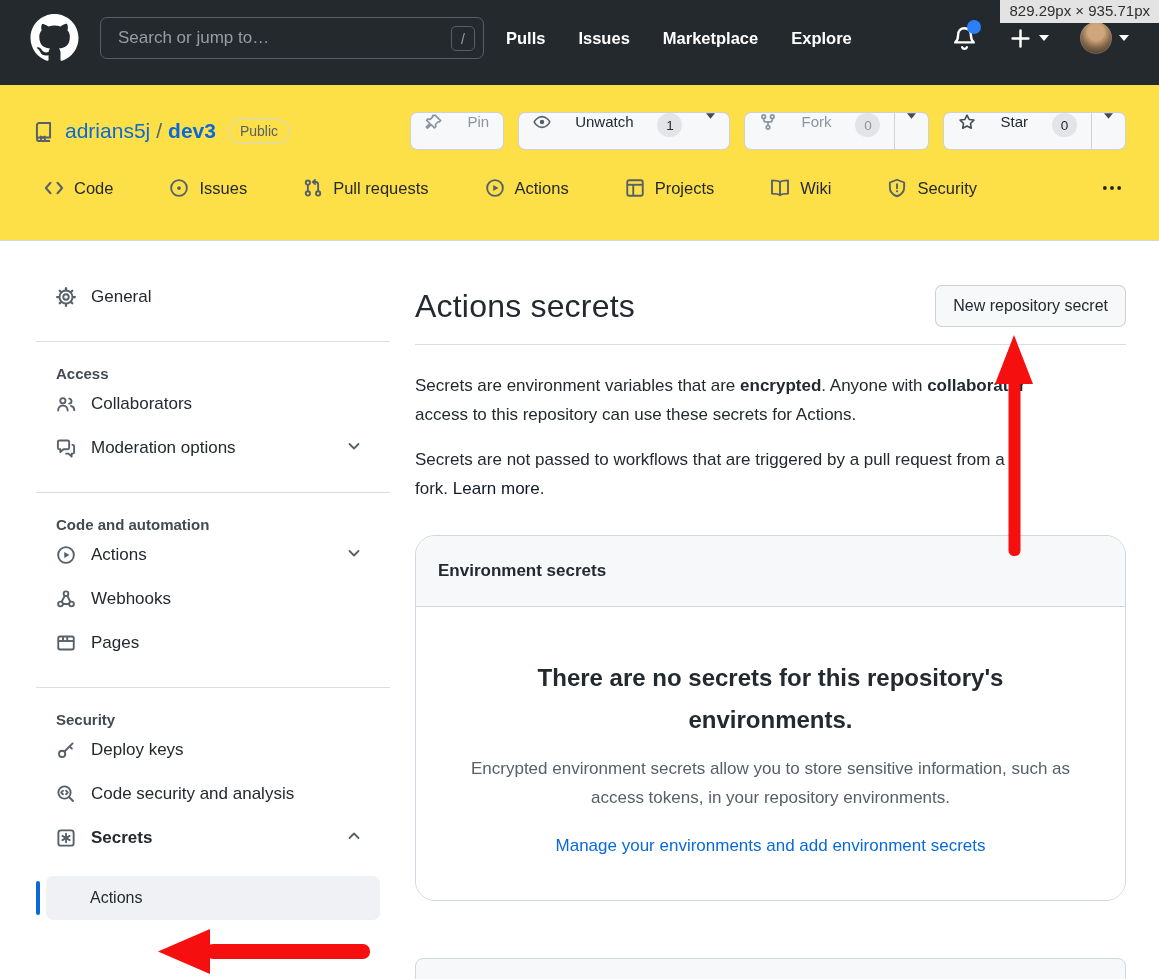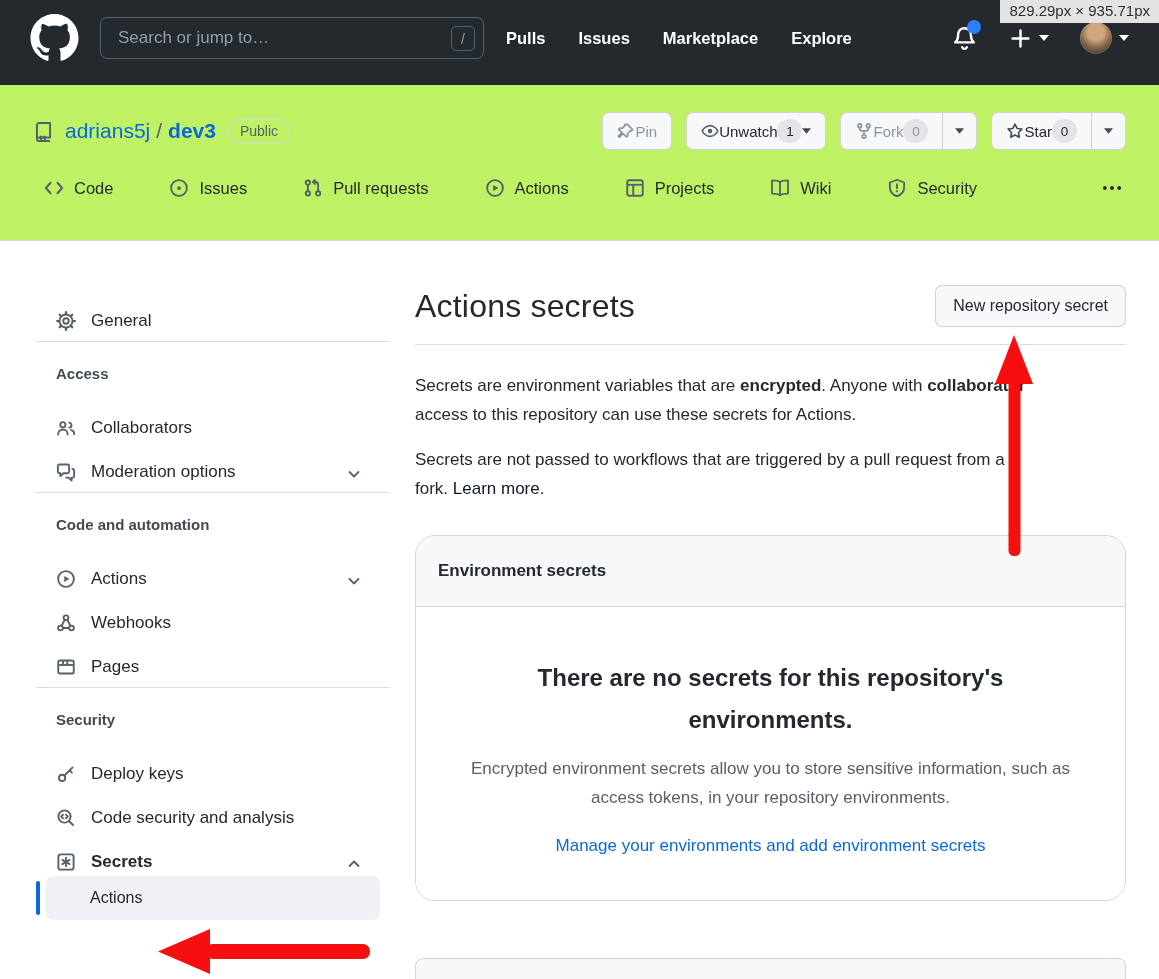--- a/index.html
+++ b/index.html
@@ -31,51 +31,51 @@
   .bell-wrap { position:relative; width:27px; height:27px; color:#fff; cursor:pointer; }
   .bell-dot { position:absolute; top:-5px; right:-3px; width:14px; height:14px;
     border-radius:50%; background:#2d7ff9; }
   .plus-wrap, .avatar-wrap { display:flex; align-items:center; gap:7px; cursor:pointer; color:#fff; }
   .caret { width:10px; height:6px; color:#fff; }
   .avatar { width:32px; height:32px; border-radius:50%;
     background:radial-gradient(circle at 50% 32%, #cfa67d 0 30%, #8a6b4d 55%, #463a30 85%, #2e2a26 100%);
     box-shadow:inset 0 0 0 1px rgba(255,255,255,.12); }
 
   
-  .repo-head { background:#bef264; border-bottom:1px solid #d0d7de; height:156px; }
+  .repo-head { background:#fde047; border-bottom:1px solid #d0d7de; height:156px; }
   .title-row { display:flex; align-items:center; padding:25px 33px 0 33px; height:67px; }
   .repo-icon { width:21px; height:21px; color:#57606a; margin-right:11px; flex:none; }
   .repo-title { font-size:21px; }
   .repo-title a { color:#0969da; text-decoration:none; cursor:pointer; }
   .repo-title .sep { color:#57606a; padding:0 6px; }
   .repo-title .name { font-weight:700; }
   .vis-badge { margin-left:12px; border:1px solid #d0d7de; border-radius:999px;
     color:#57606a; font-size:14px; padding:3px 11px 4px; }
   .head-actions { margin-left:auto; display:flex; gap:14px; }
   .btn { display:flex; align-items:center; background:#f6f8fa; border:1px solid rgba(31,35,40,.18);
     border-radius:7px; height:38px; font-size:15px; color:#24292f; cursor:pointer; }
-  .btn .seg { display:flex; align-items:center; gap:0; padding:0 14px; height:100%; }
+  .btn .seg { display:flex; align-items:flex-start; gap:24px; padding:0 14px; height:100%; }
   .btn .seg.caret-seg { border-left:1px solid rgba(31,35,40,.18); padding:0 12px; }
   .btn .bicon { width:18px; height:18px; color:#57606a; }
   .btn .cnt { background:rgba(31,35,40,.09); border-radius:999px; min-width:25px; height:24px;
     display:flex; align-items:center; justify-content:center; font-size:13.5px; padding:0 7px; }
   .btn .bcaret { width:9px; height:6px; color:#424a53; }
   .btn.disabled-look .blabel, .btn.disabled-look .bicon { color:#8c959f; }
 
   .tab-row { display:flex; align-items:center; height:56px; padding:0 0 0 36px;
     gap:40px; position:relative; margin-top:8px; }
   .tab { display:flex; align-items:flex-end; gap:10px; padding:0 8px; font-size:16.5px;
     color:#24292f; cursor:pointer; }
   .tab .ticon { width:20px; height:20px; color:#57606a; }
   .tab-overflow { position:absolute; right:36px; width:22px; height:22px; color:#24292f; cursor:pointer; }
 
   
   .content { display:flex; }
   aside.settings-nav { width:390px; flex:none; padding-top:46px; position:relative; }
-  .side-item { height:44px; display:flex; align-items:flex-end; padding:0 28px 0 56px;
+  .side-item { height:44px; display:flex; align-items:flex-start; padding:0 28px 0 56px;
     font-size:17px; cursor:pointer; position:relative; }
   .side-item .sicon { width:20px; height:20px; color:#57606a; margin-right:15px; flex:none; }
   .side-item .chev { margin-left:auto; width:16px; height:16px; color:#57606a; }
   .side-item.bold { font-weight:700; }
   .side-divider { border-top:1px solid #d8dee4; margin:10px 0 0 36px; }
   .side-title { font-weight:700; font-size:15px; color:#424a53; margin:23px 0 12px 56px; }
   .side-sub { height:44px; margin:4px 10px 0 46px; border-radius:7px; background:#eff1f4;
     display:flex; align-items:center; padding-left:44px; font-size:16px; cursor:pointer; position:relative; }
   .side-sub .active-bar { position:absolute; left:-10px; top:5px; width:4px; height:34px;
     border-radius:3px; background:#0969da; }

